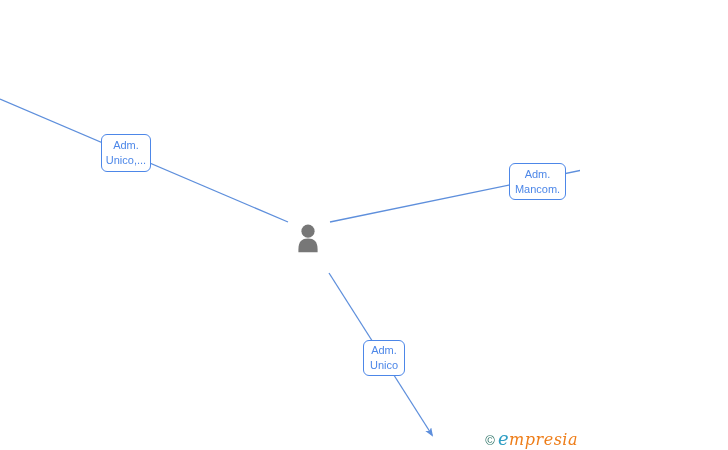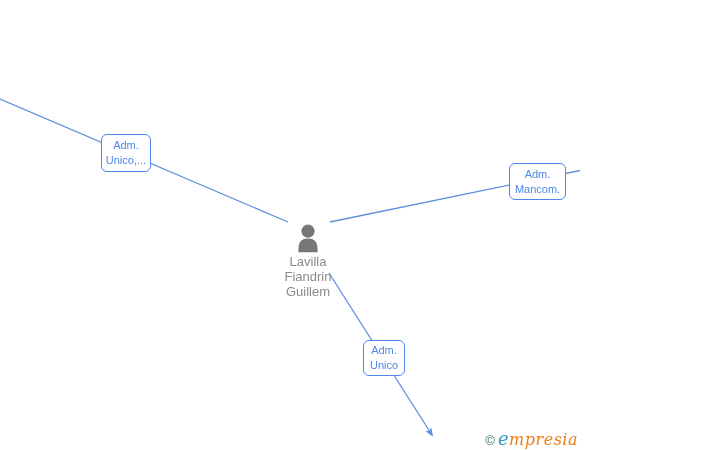--- a/index.html
+++ b/index.html
@@ -115,23 +115,20 @@
   <div class="edge-label pos-lower-right">Adm.
 Unico</div>
 
   <div class="person-node">
     <span class="person-icon">
       <svg width="26" height="29" viewBox="0 0 26 29" xmlns="http://www.w3.org/2000/svg">
         <circle class="glyph" cx="13" cy="7.2" r="6.6"></circle>
         <path class="glyph" d="M13 14.6 C 6.8 14.6 3.4 17.8 3.4 25.6 L 3.4 28.2 L 22.6 28.2 L 22.6 25.6 C 22.6 17.8 19.2 14.6 13 14.6 Z"></path>
       </svg>
     </span>
-    <div class="person-name">Lavilla
-Fiandrin
-Guillem</div>
   </div>
 
   <div class="watermark">
     <span class="wm-copyright">©</span>
     <span class="wm-brand"><span class="wm-e">e</span><span class="wm-rest">mpresia</span></span>
   </div>
 
 </div>
 
 </body></html>

